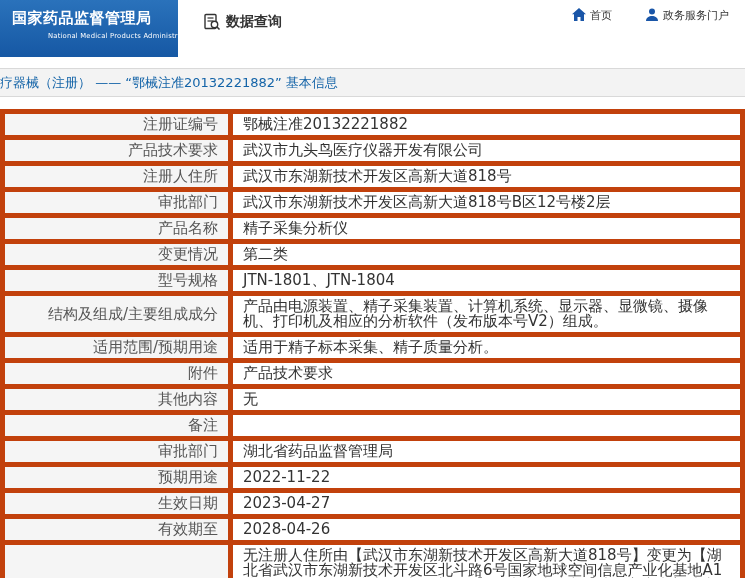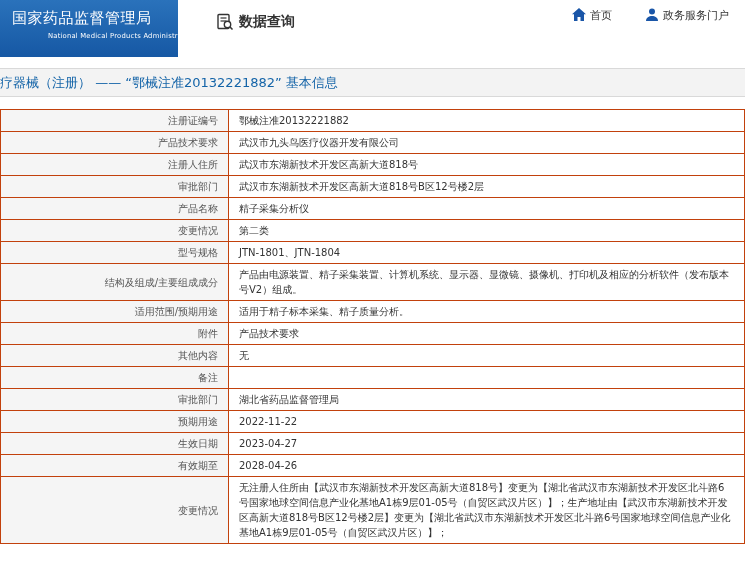--- a/index.html
+++ b/index.html
@@ -9,41 +9,41 @@
     font-family:"DejaVu Sans","Liberation Sans",sans-serif;
   }
 
   
   .header { position:relative; height:57px; background:#fff; }
   .logo-block {
     position:absolute; left:0; top:0; width:178px; height:57px;
     background:linear-gradient(180deg,#2a72bb 0%, #1658a4 100%);
     color:#fff; padding:9px 8px 0 12px;
   }
-  .org-name { font-size:15px; font-weight:normal; letter-spacing:0.5px; white-space:nowrap; }
+  .org-name { font-size:15px; font-weight:bold; letter-spacing:0.5px; white-space:nowrap; }
   .org-en { font-size:6.8px; margin-top:4px; white-space:nowrap; letter-spacing:0.2px;padding-left:36px; }
 
-  .data-query { position:absolute; left:216px; top:13px; display:flex; align-items:center; gap:5px; cursor:pointer; }
+  .data-query { position:absolute; left:203px; top:13px; display:flex; align-items:center; gap:5px; cursor:pointer; }
   .data-query-label { font-size:14px; font-weight:bold; color:#333; }
 
   .top-nav { position:absolute; right:16px; top:7px; display:flex; gap:32px; }
   .nav-item { display:flex; flex-direction:row; align-items:center; gap:3px; cursor:pointer; }
   .nav-label { font-size:11px; color:#333; white-space:nowrap; }
 
   
   .breadcrumb-bar {
     margin-top:11px; height:29px; background:#f3f3f3;
     border-top:1px solid #d9d9d9; border-bottom:1px solid #d9d9d9;
     display:flex; align-items:center; overflow:hidden;
   }
   .breadcrumb-title { color:#1464a8; font-size:13px; white-space:nowrap; margin-left:-13px; }
 
   
   table.info-table { width:745px; border-collapse:collapse; margin-top:12px; table-layout:fixed; }
-  .info-table td { border:1px solid #c2410c; font-size:10px; padding:3px 10px; line-height:15px; vertical-align:middle; }
+  .info-table td { border:5px solid #c2410c; font-size:15px; padding:3px 10px; line-height:15px; vertical-align:middle; }
   td.label-cell { width:228px; background:#f5f5f5; color:#555; text-align:right; height:22px; }
   td.value-cell { color:#333; text-align:left; word-break:break-all; }
 </style>
 </head>
 <body>
 
 <div class="header">
   <div class="logo-block">
     <div class="org-name">国家药品监督管理局</div>
     <div class="org-en">National Medical Products Administration</div>

